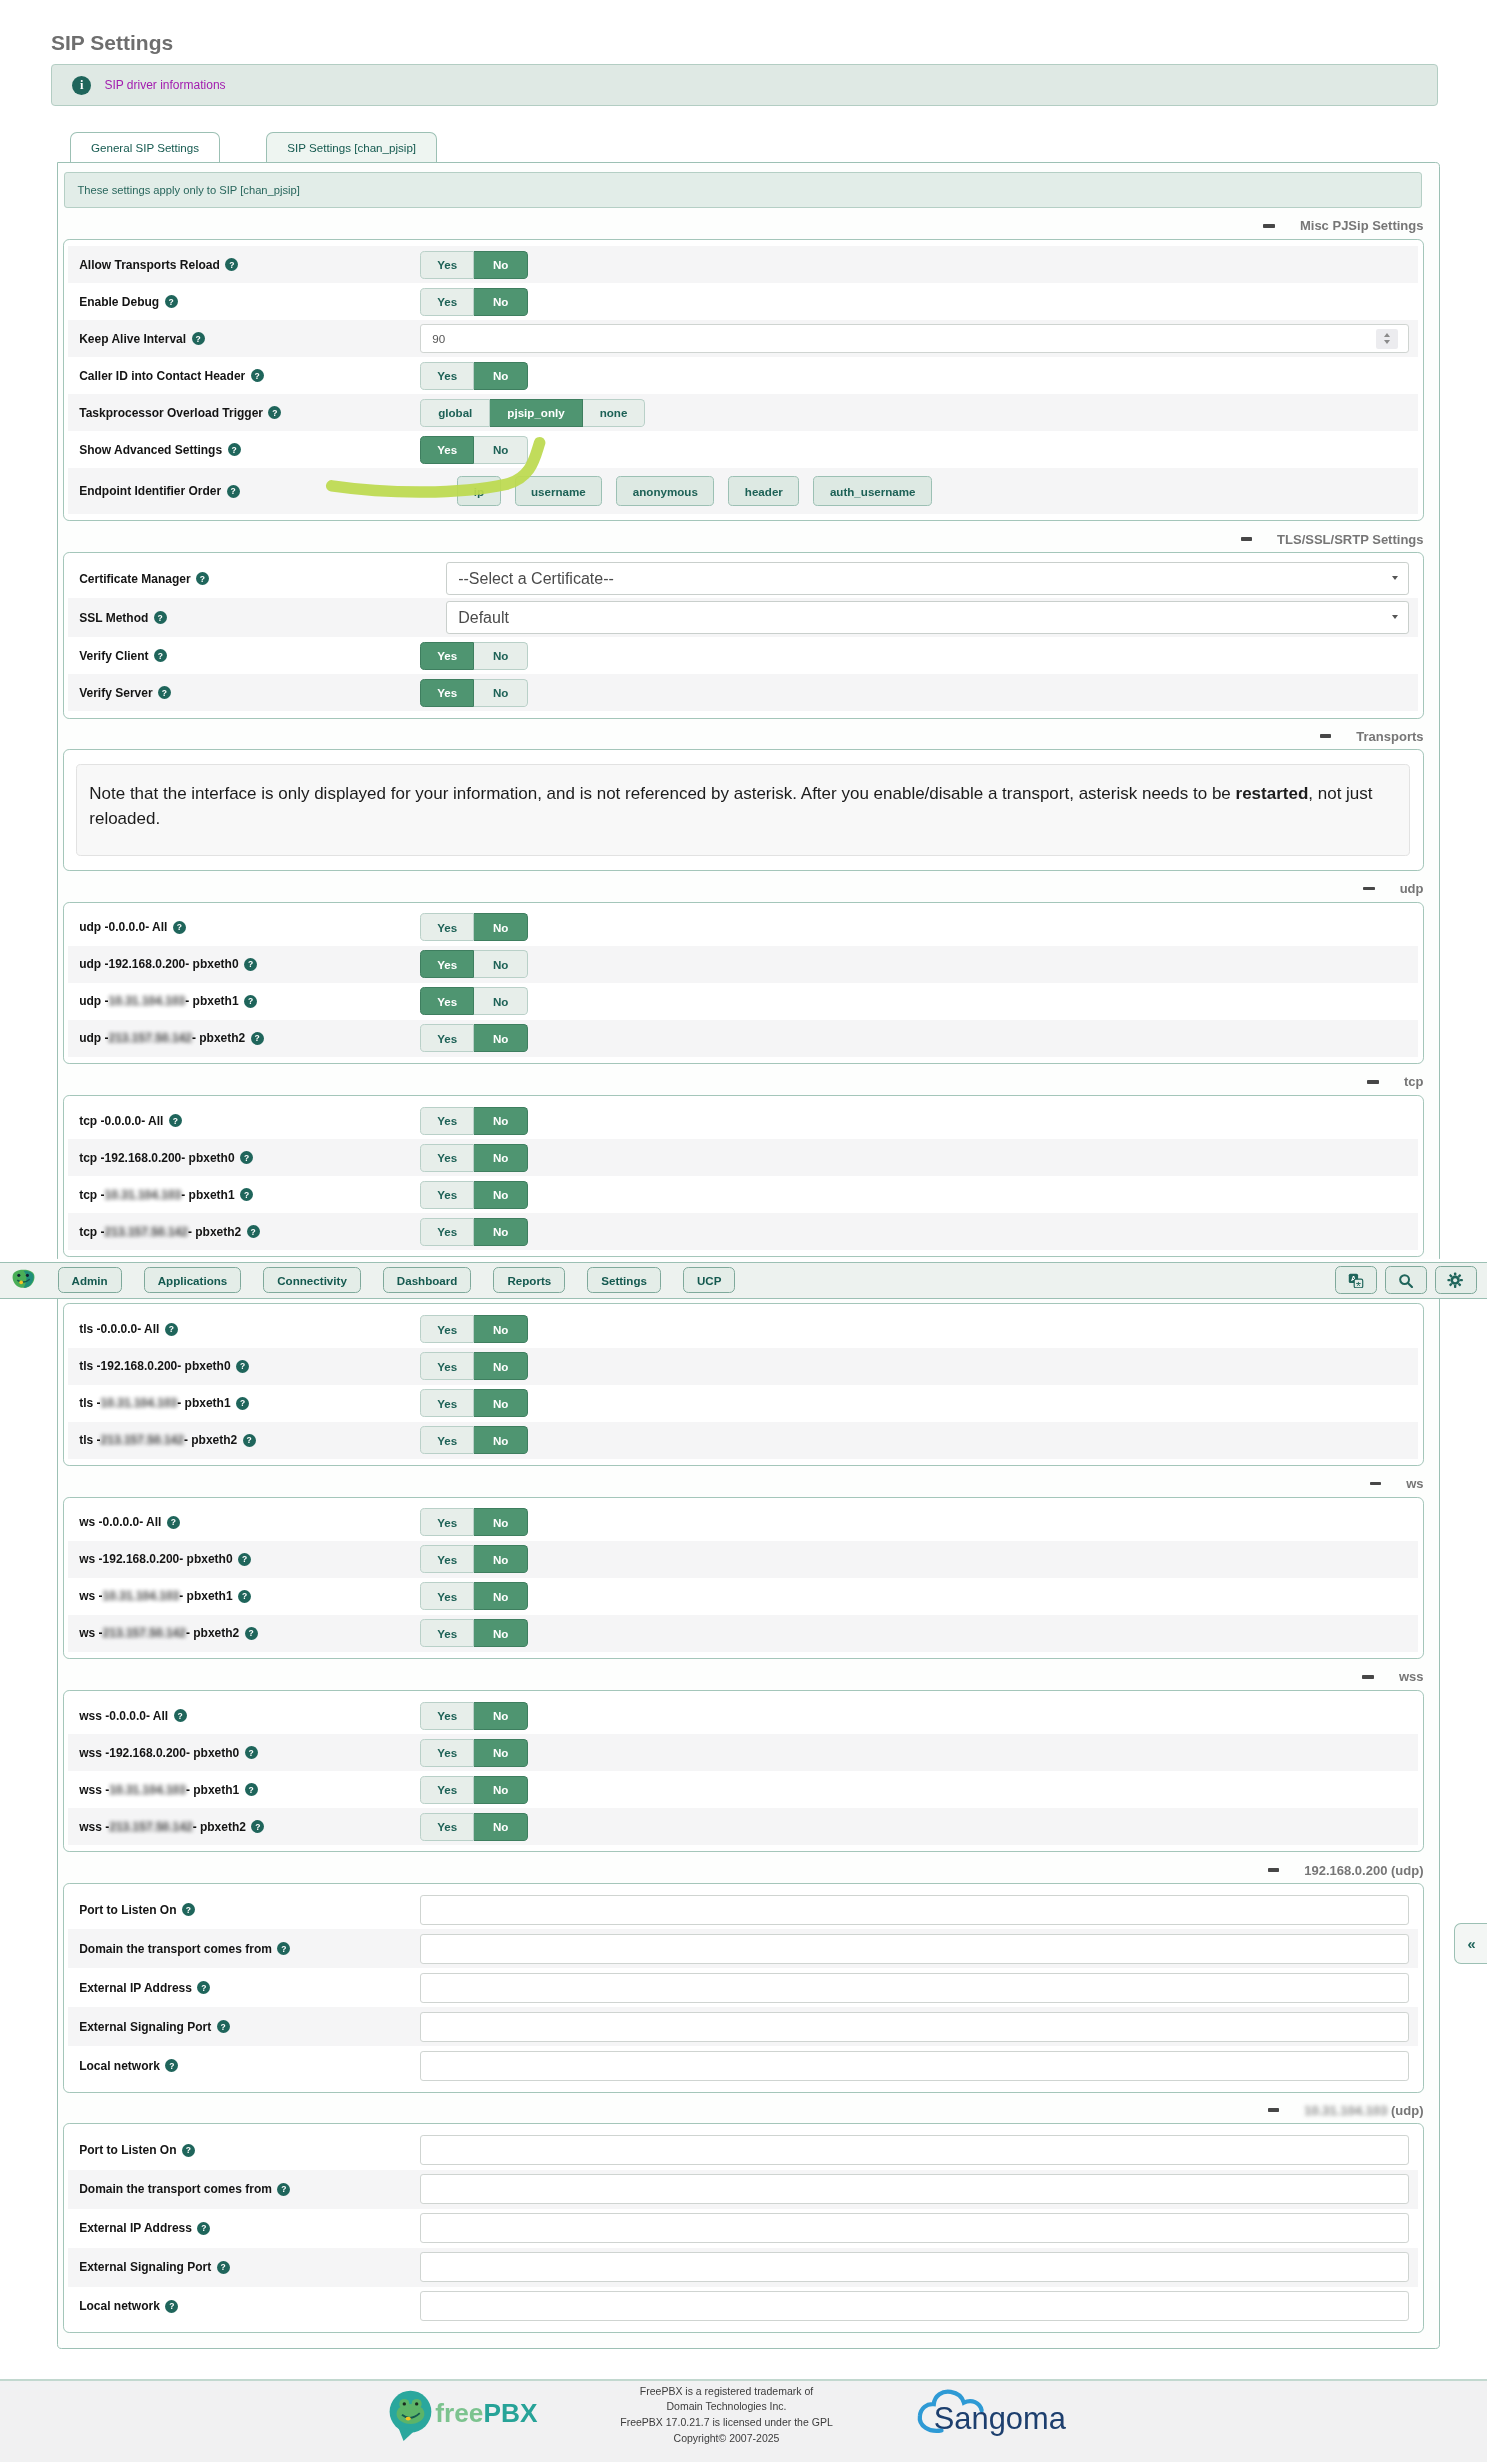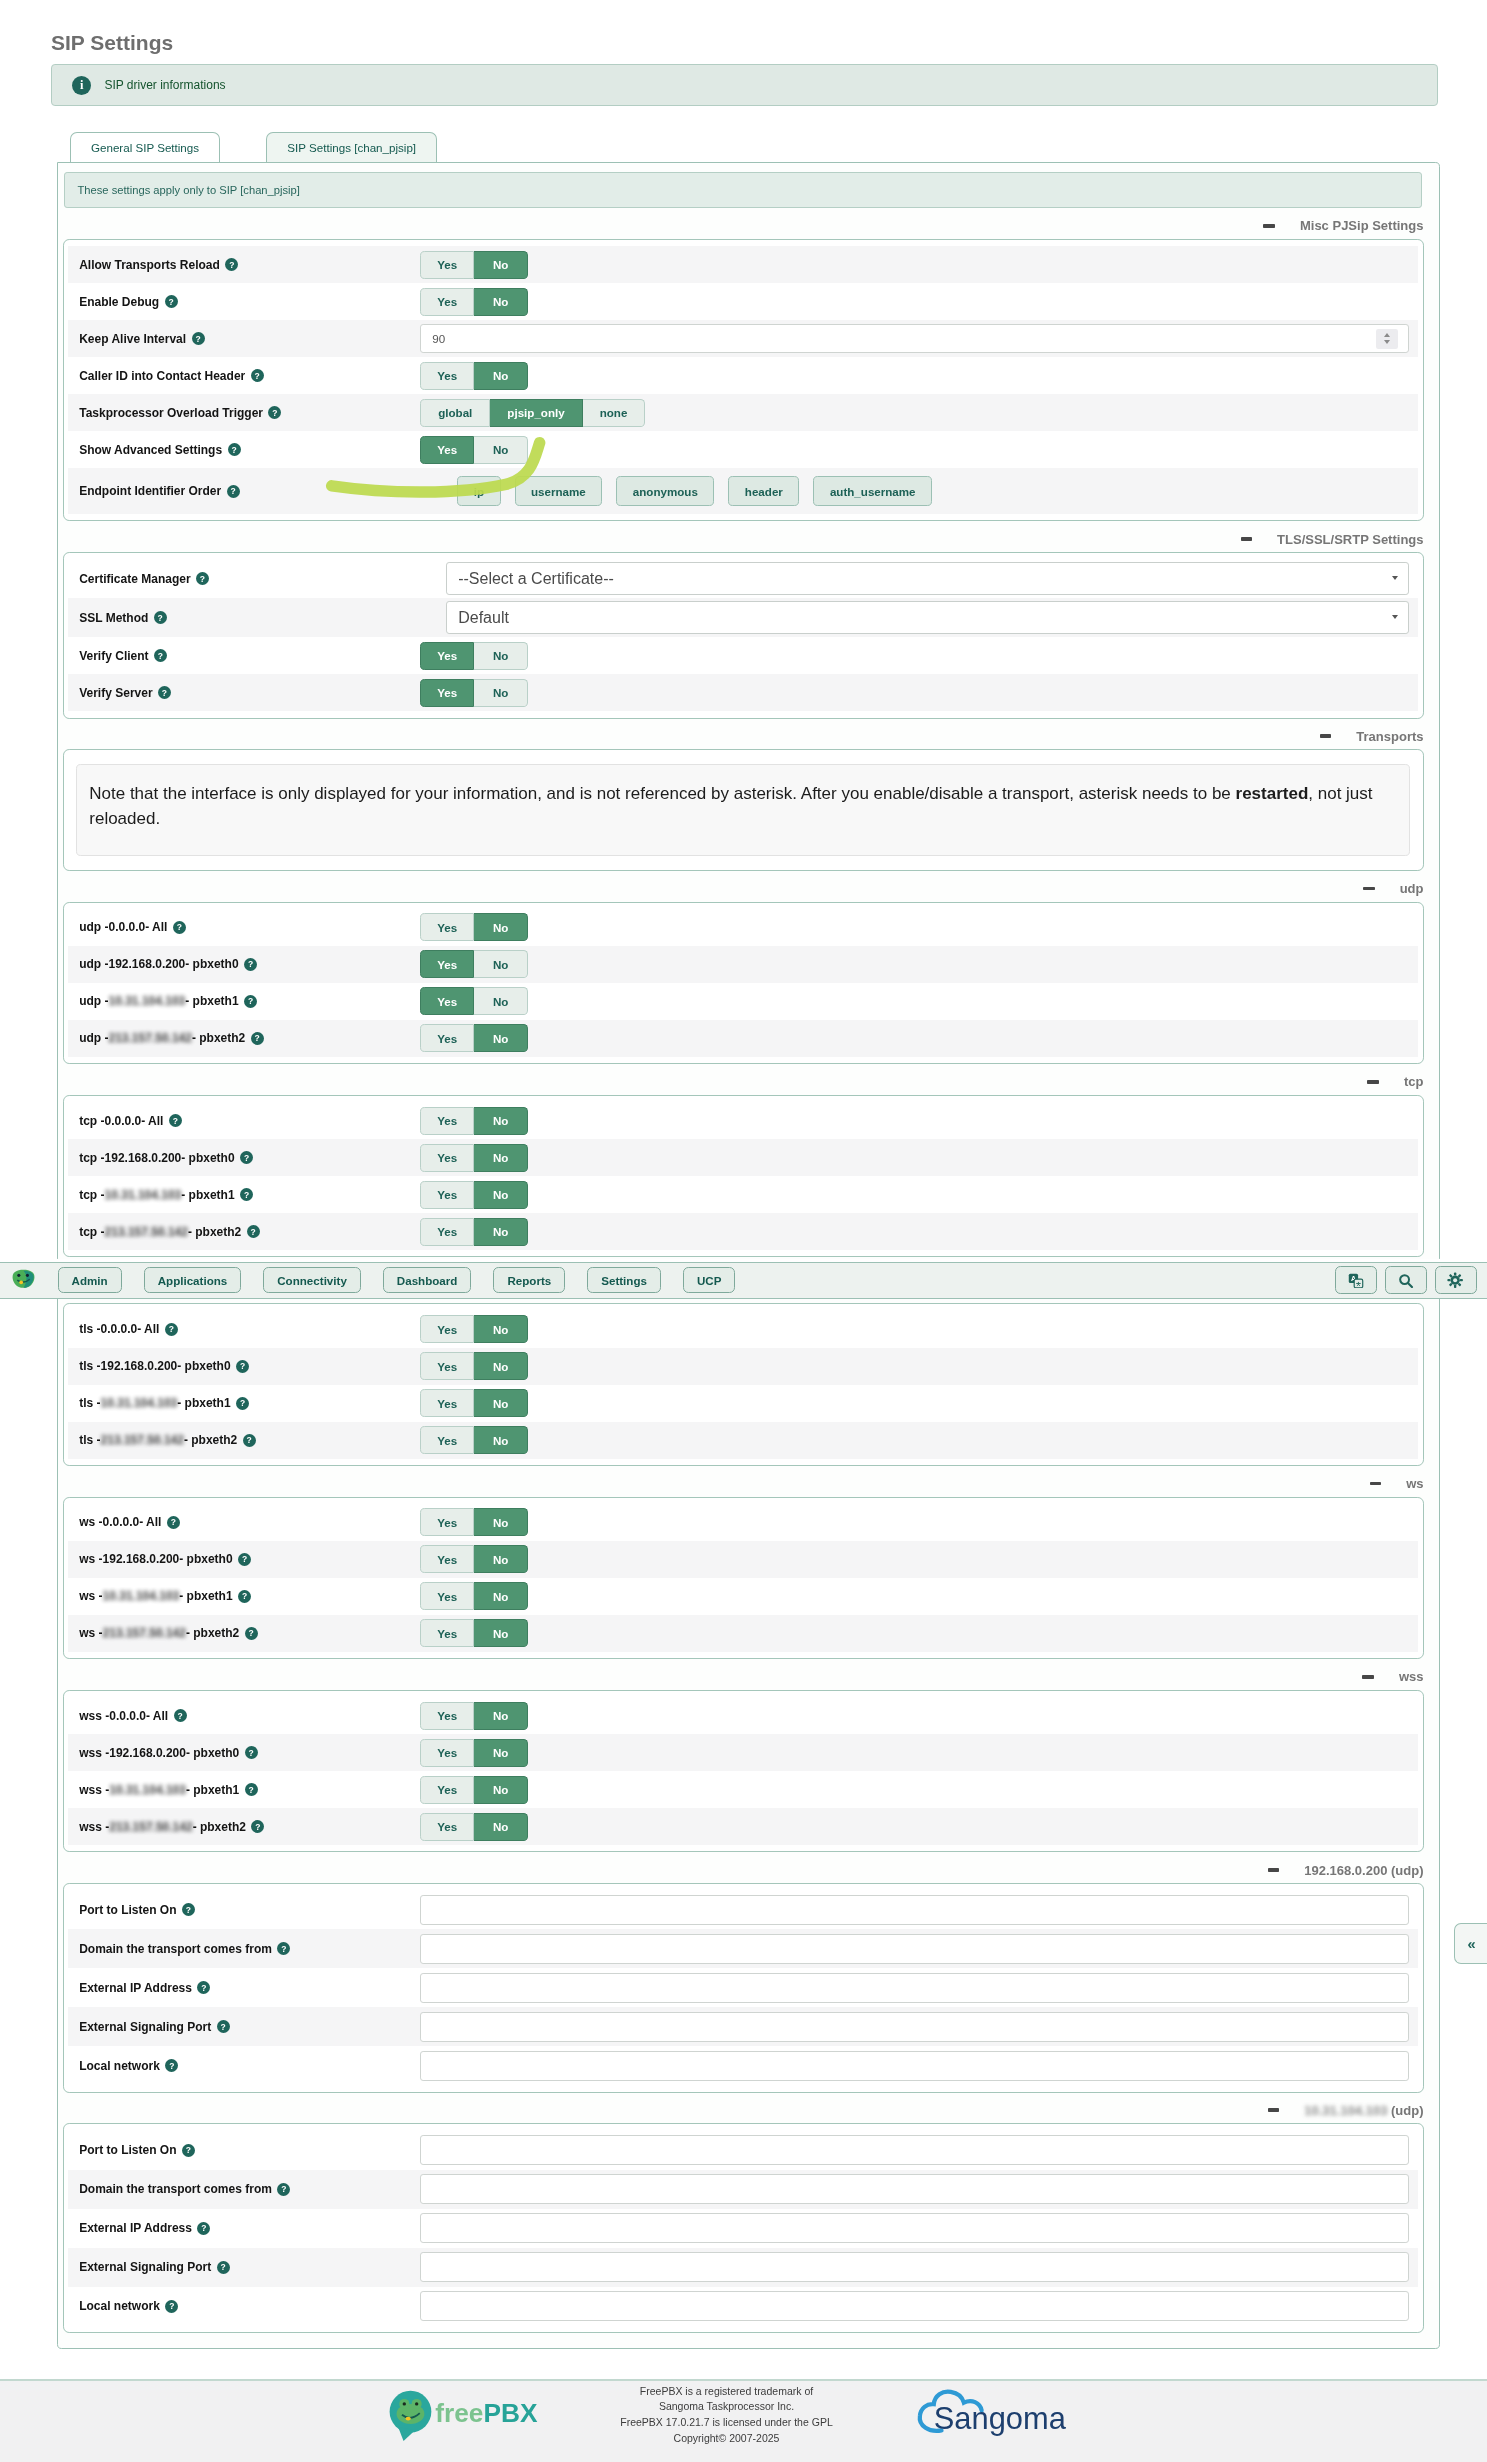--- a/index.html
+++ b/index.html
@@ -3,21 +3,21 @@
 <meta charset="utf-8">
 <style>
   html,body{margin:0;padding:0;background:#fff;}
   body{width:1488px;height:2462px;position:relative;font-family:"Liberation Sans",sans-serif;overflow:hidden;}
   .page-title{margin:31px 0 9.3px 51px;font-size:21px;font-weight:bold;color:#6e6e6e;}
   
   .alert{margin:0 50px 0 51px;height:42px;background:#dfe9e4;border:0.8px solid #b3cdc3;border-radius:3.9px;
          display:flex;align-items:center;gap:13px;padding-left:20px;box-sizing:border-box;}
   .info-ic{width:19.4px;height:19.4px;border-radius:50%;background:#1f655b;color:#fff;font-weight:bold;
            font-size:12.4px;display:flex;align-items:center;justify-content:center;font-family:"Liberation Serif",serif;}
-  .alert-text{color:#14532d;font-size:12px;}
+  .alert-text{color:#a21caf;font-size:12px;}
   
   .tabs{margin:26px 0 0 70px;display:flex;gap:2.3px;position:relative;z-index:3;}
   .tab{border:0.8px solid #9cc0b4;border-bottom:none;border-radius:7px 7px 0 0;padding:7.7px 20px;
        font-size:11.6px;font-weight:normal;color:#14594f;background:#fff;cursor:pointer;text-align:right;}
   .tab.active{background:#eef5f1;margin-bottom:-0.8px;padding-bottom:8.5px;margin-left:44px;}
   
   .tab-content{margin:0 48px 0 57px;border:0.8px solid #9cc0b4;border-radius:0 4.6px 4.6px 4.6px;background:#fdfefd;
                padding:9.3px 15.5px 15.5px 4.6px;position:relative;z-index:1;}
   .notice{margin:0 1.5px 9.3px 1.5px;background:#e2ede8;border:0.8px solid #b5cfc5;border-radius:3.1px;
           padding:11px 12.4px;color:#28665c;font-size:11.2px;}
@@ -739,21 +739,21 @@
     <circle cx="22" cy="18" r="6.5" fill="#5cb468"></circle>
     <circle cx="38" cy="18" r="6.5" fill="#5cb468"></circle>
     <circle cx="22" cy="18" r="2.2" fill="#1b2a1e"></circle>
     <circle cx="38" cy="18" r="2.2" fill="#1b2a1e"></circle>
     <path d="M19 32 Q30 41 42 30" stroke="#14594f" stroke-width="2.4" fill="none"></path>
     <ellipse cx="27" cy="37" rx="3.4" ry="2.4" fill="#f5c324"></ellipse>
     <text x="62" y="42" font-size="34" font-weight="bold" font-family="Liberation Sans, sans-serif"><tspan fill="#7cc38f">free</tspan><tspan fill="#27a398">PBX</tspan></text>
   </svg>
   <div class="ftext">
     <div>FreePBX is a registered trademark of</div>
-    <div>Sangoma Taskprocessor Inc.</div>
+    <div>Domain Technologies Inc.</div>
     <div>FreePBX 17.0.21.7 is licensed under the GPL</div>
     <div>Copyright© 2007-2025</div>
   </div>
   <svg width="194" height="54" viewBox="0 0 250 70">
     <path d="M44 55 C28 58 14 49 16 36 C17 26 25 20 34 21 C35 10 45 3 56 5 C65 6.5 71 12 73 19 C83 14 94 19 96 29" fill="none" stroke="#2e9ad5" stroke-width="5.5" stroke-linecap="round"></path>
     <text x="34" y="53" font-size="40" fill="#1d3f6e" font-family="Liberation Sans, sans-serif">Sangoma</text>
   </svg>
 </div>
 
 

